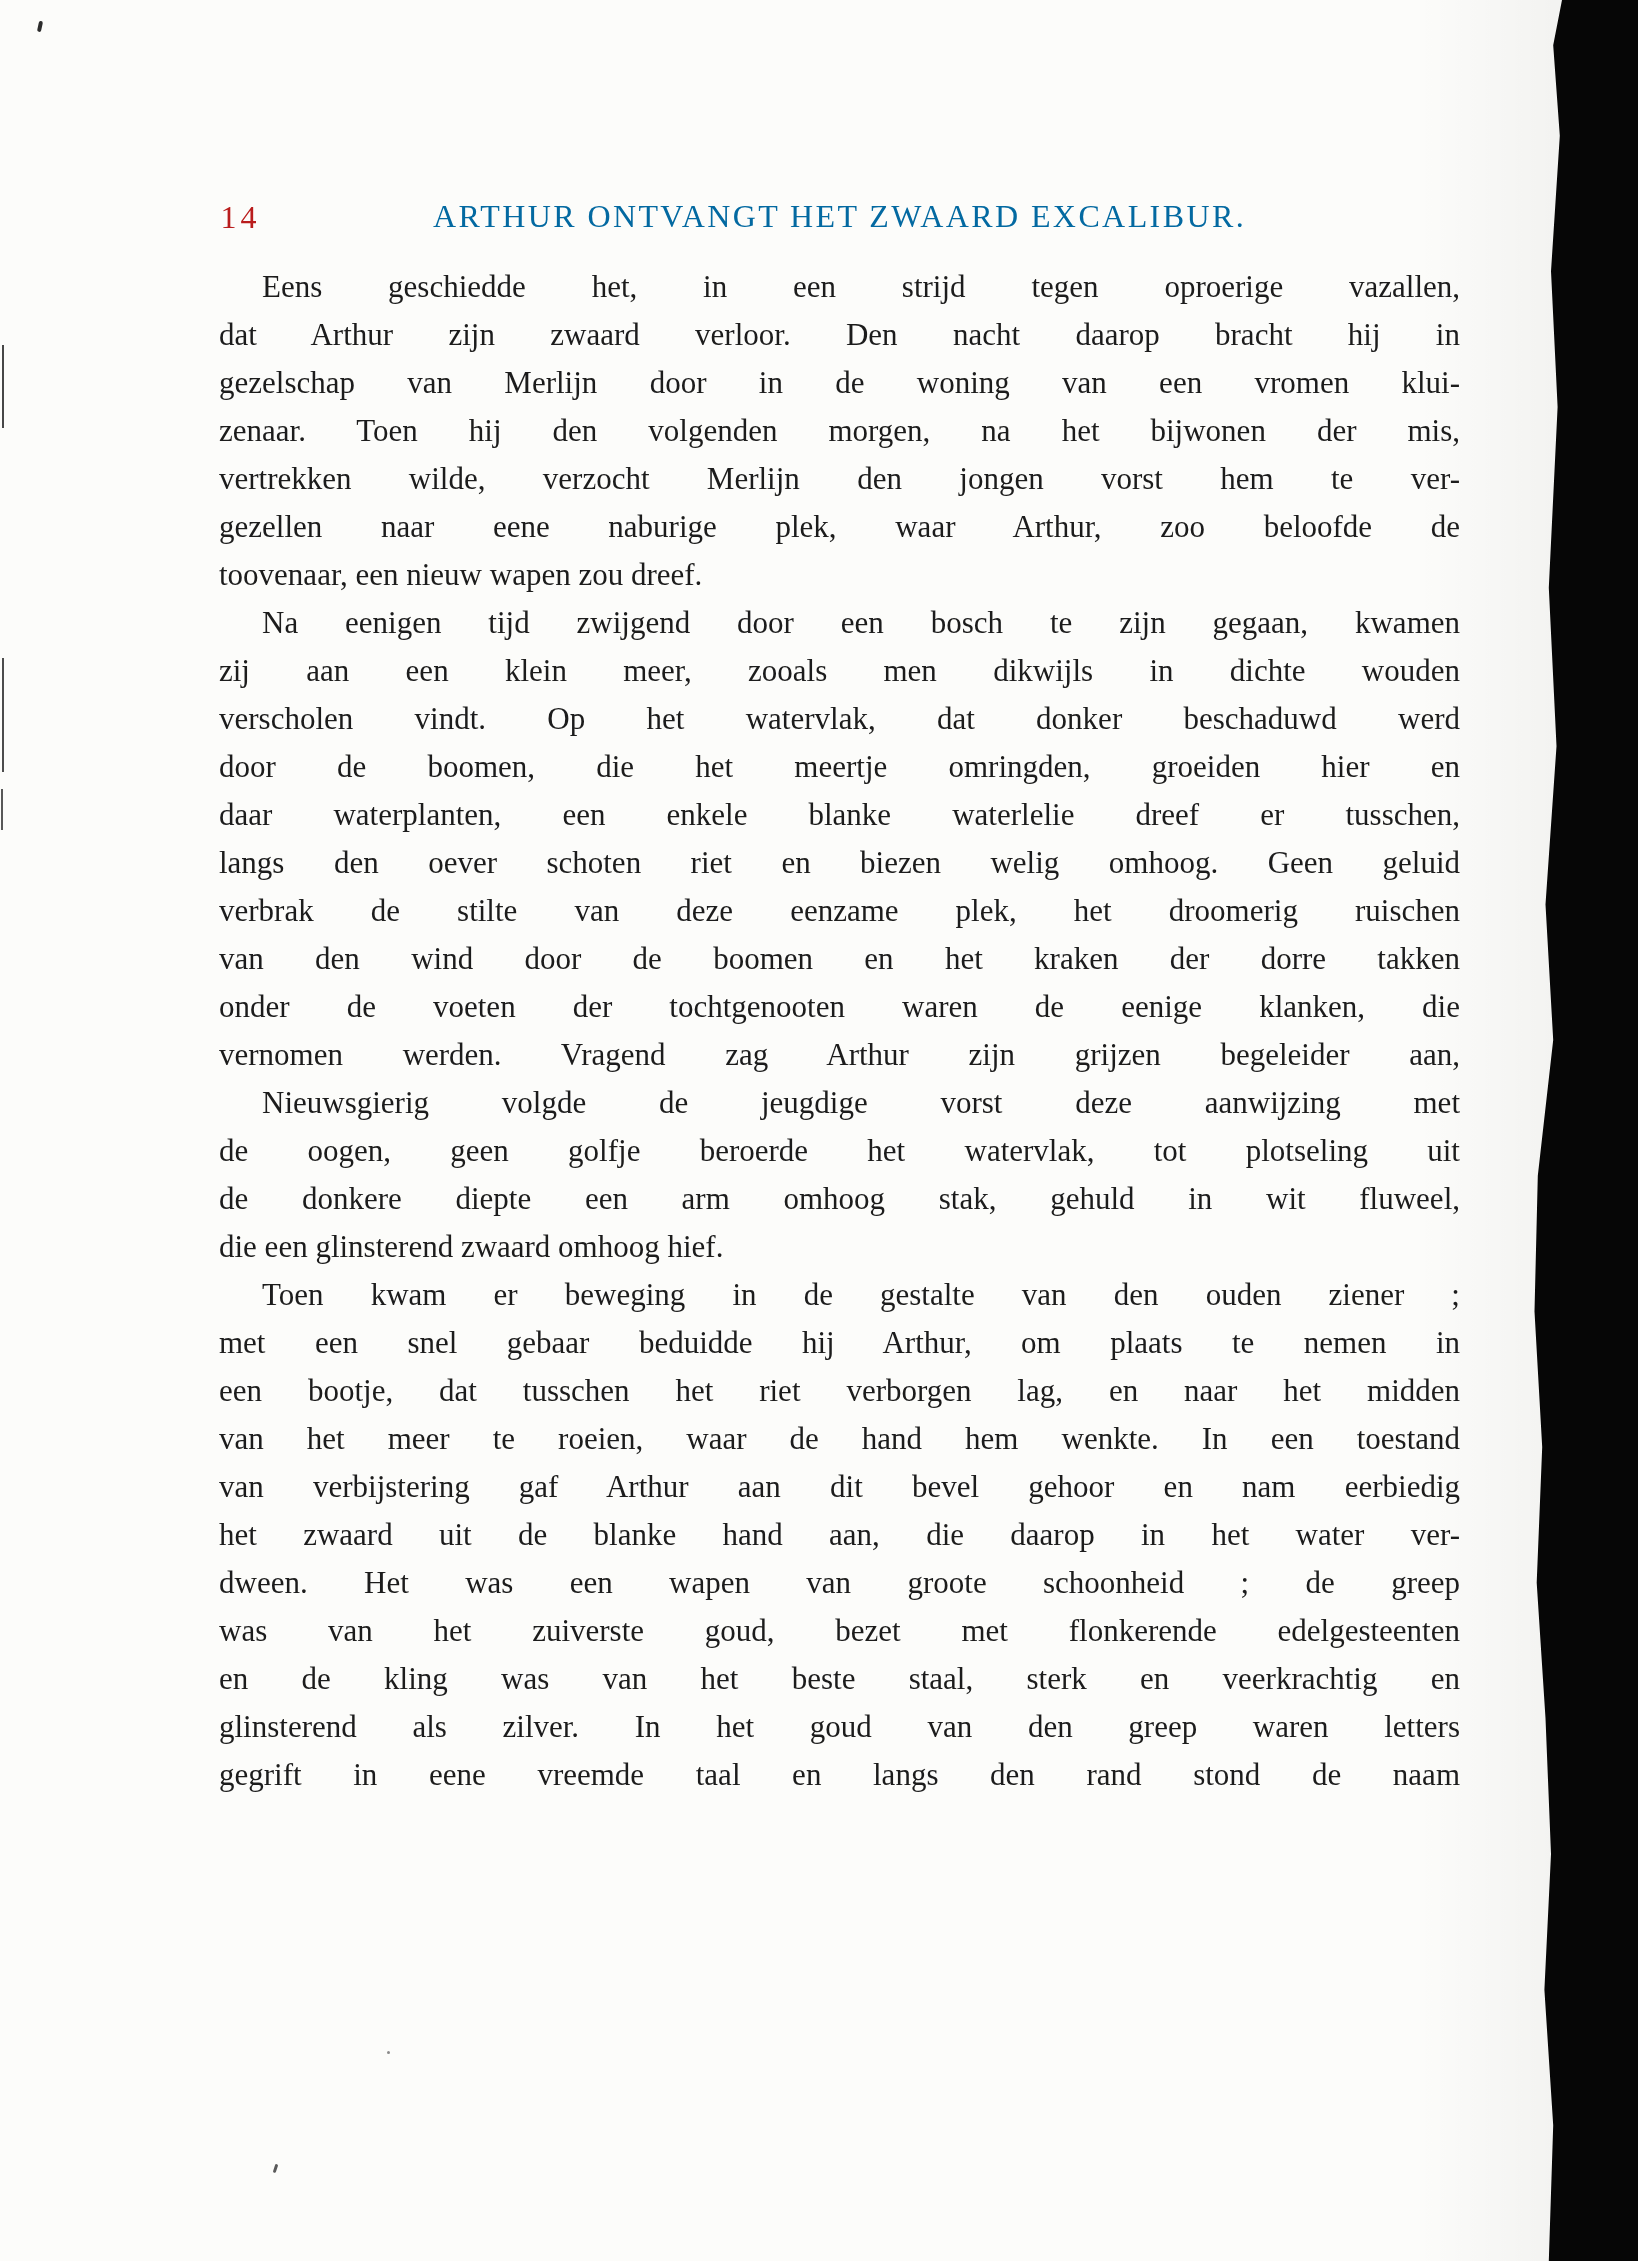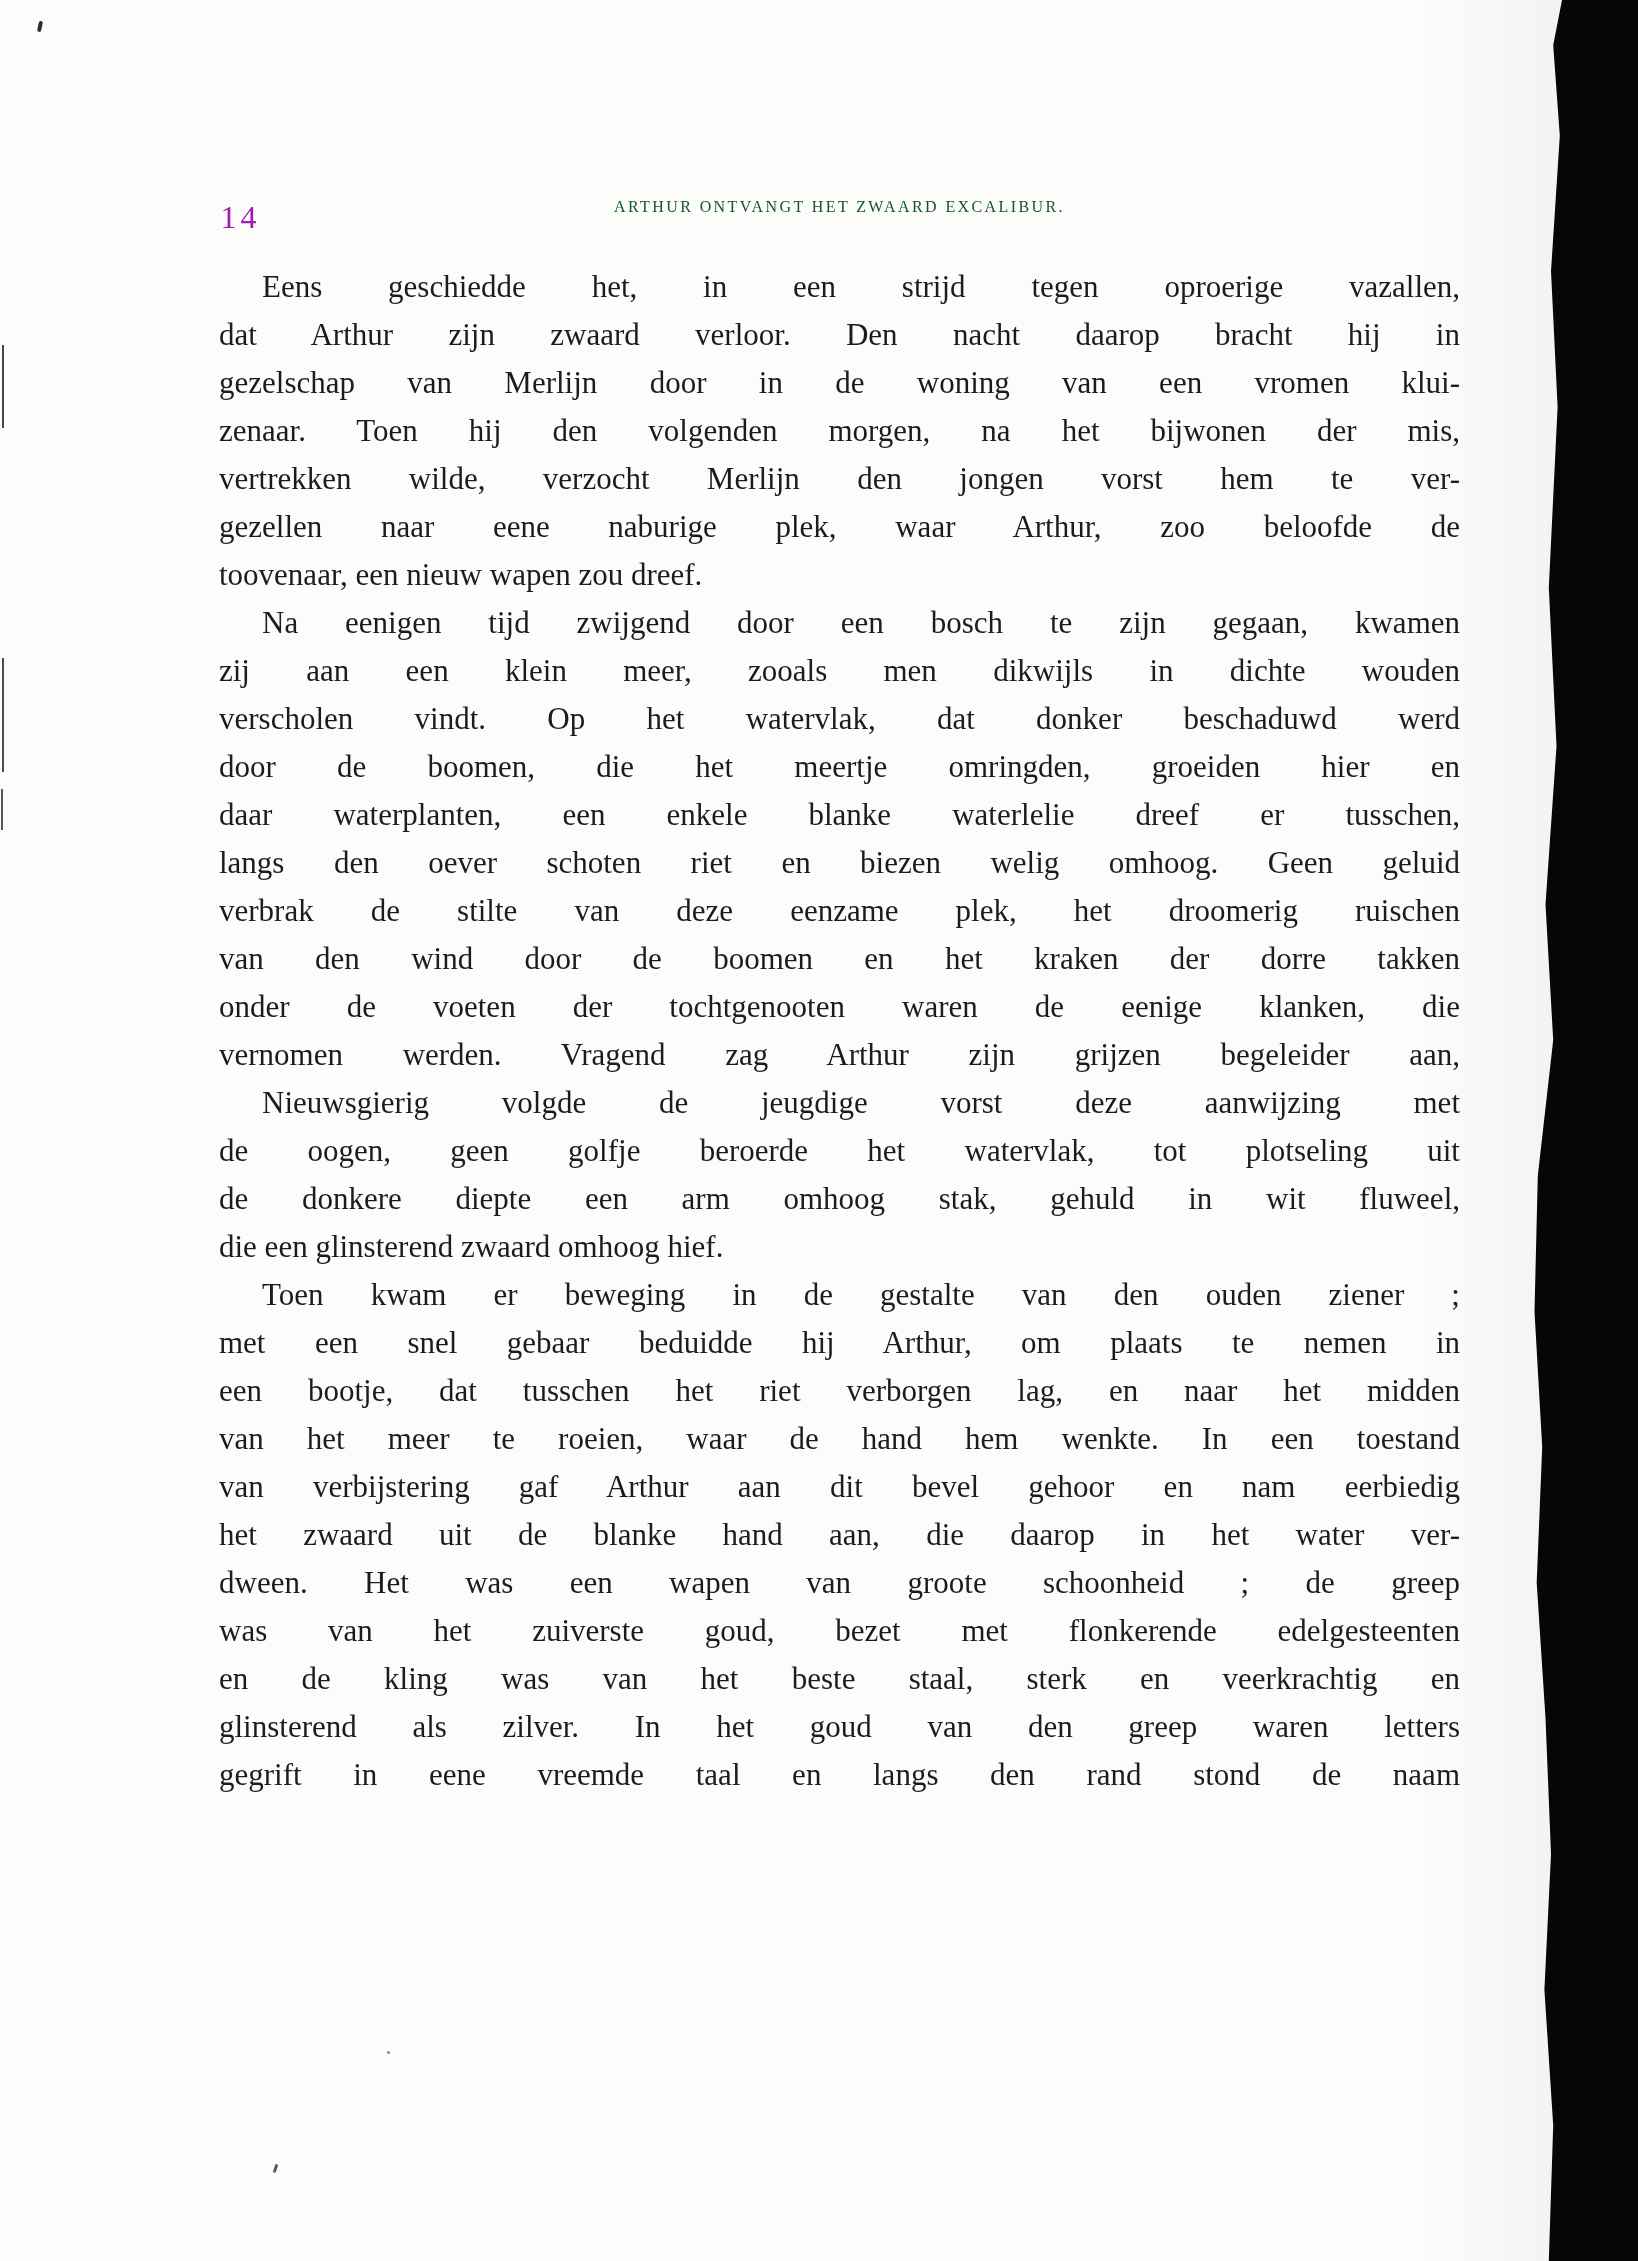--- a/index.html
+++ b/index.html
@@ -32,26 +32,26 @@
     width: 1241px;
     text-align: center;
     white-space: nowrap;
   }
   .page-number {
     position: absolute;
     left: 1.4px;
     top: 1.4px;
     font-size: 32px;
     letter-spacing: 4.1px;
-    color: #a21caf;
+    color: #b91c1c;
   }
   .running-title {
-    font-size: 16px;
+    font-size: 32px;
     letter-spacing: 2.4px;
-    color: #14532d;
+    color: #0369a1;
   }
   .body-text {
     position: absolute;
     top: 263px;
     left: 219px;
     width: 1241px;
     font-size: 31px;
   }
   .paragraph { margin: 0; }
   .line {

